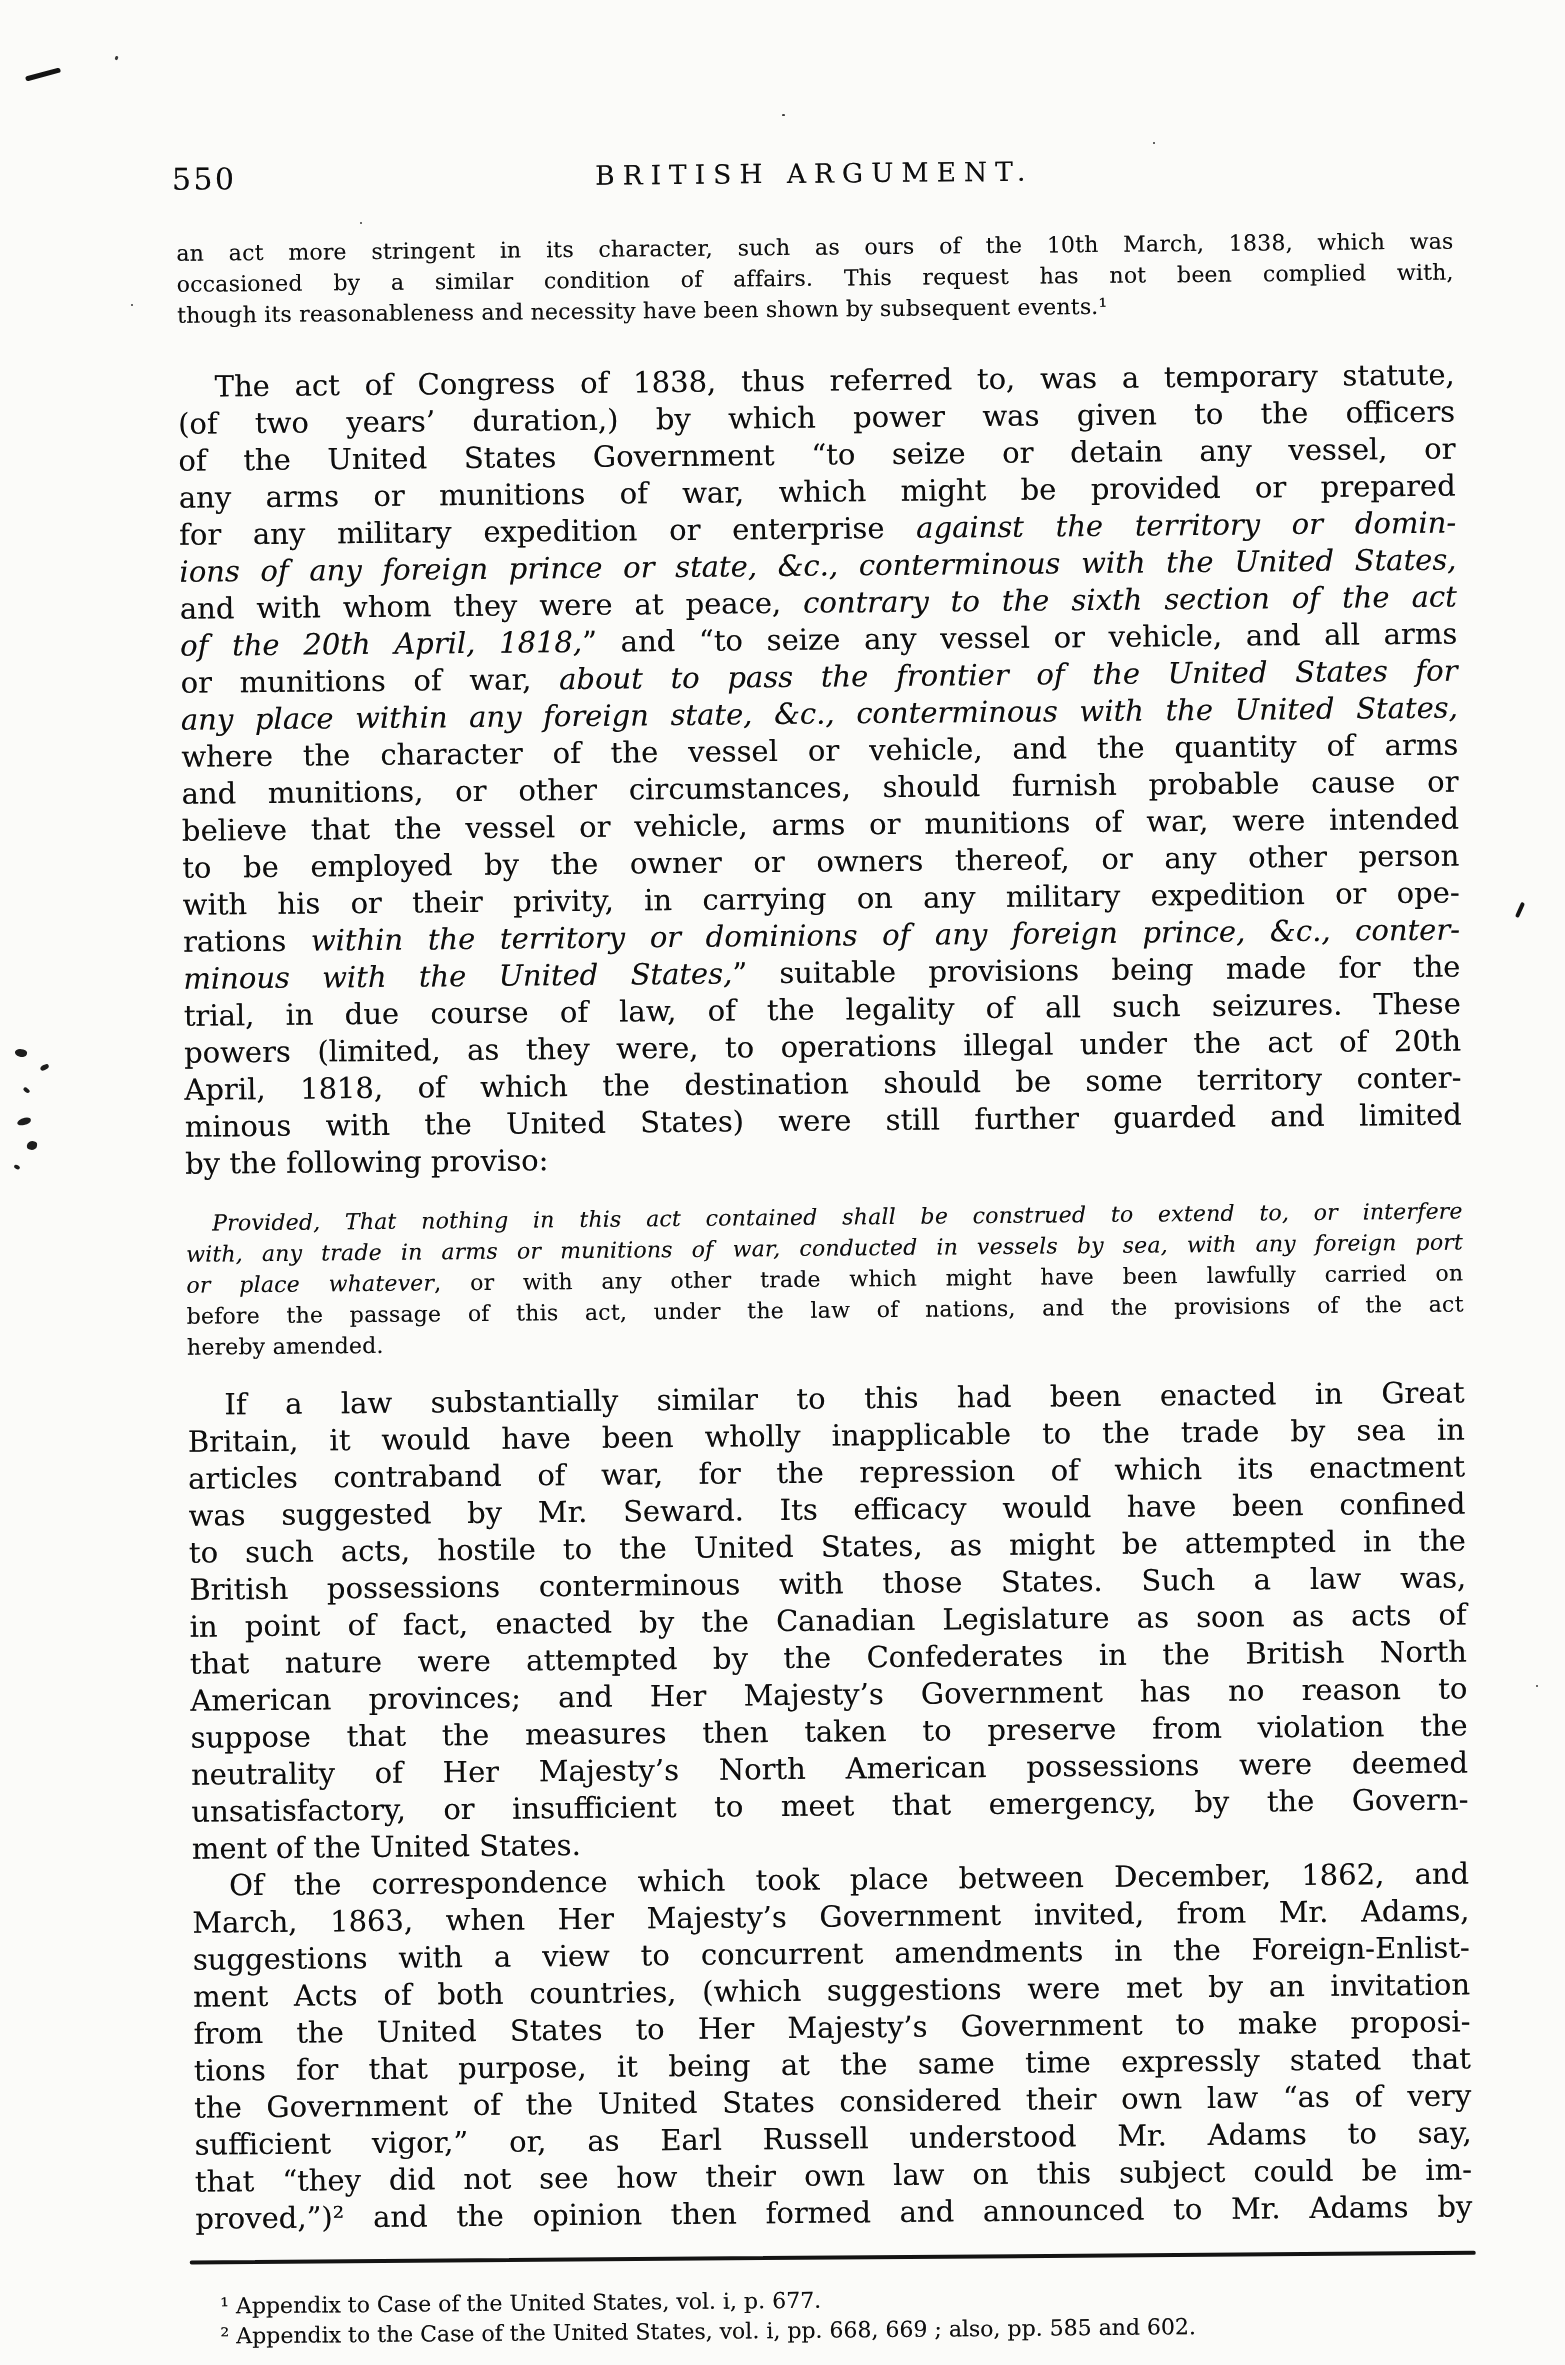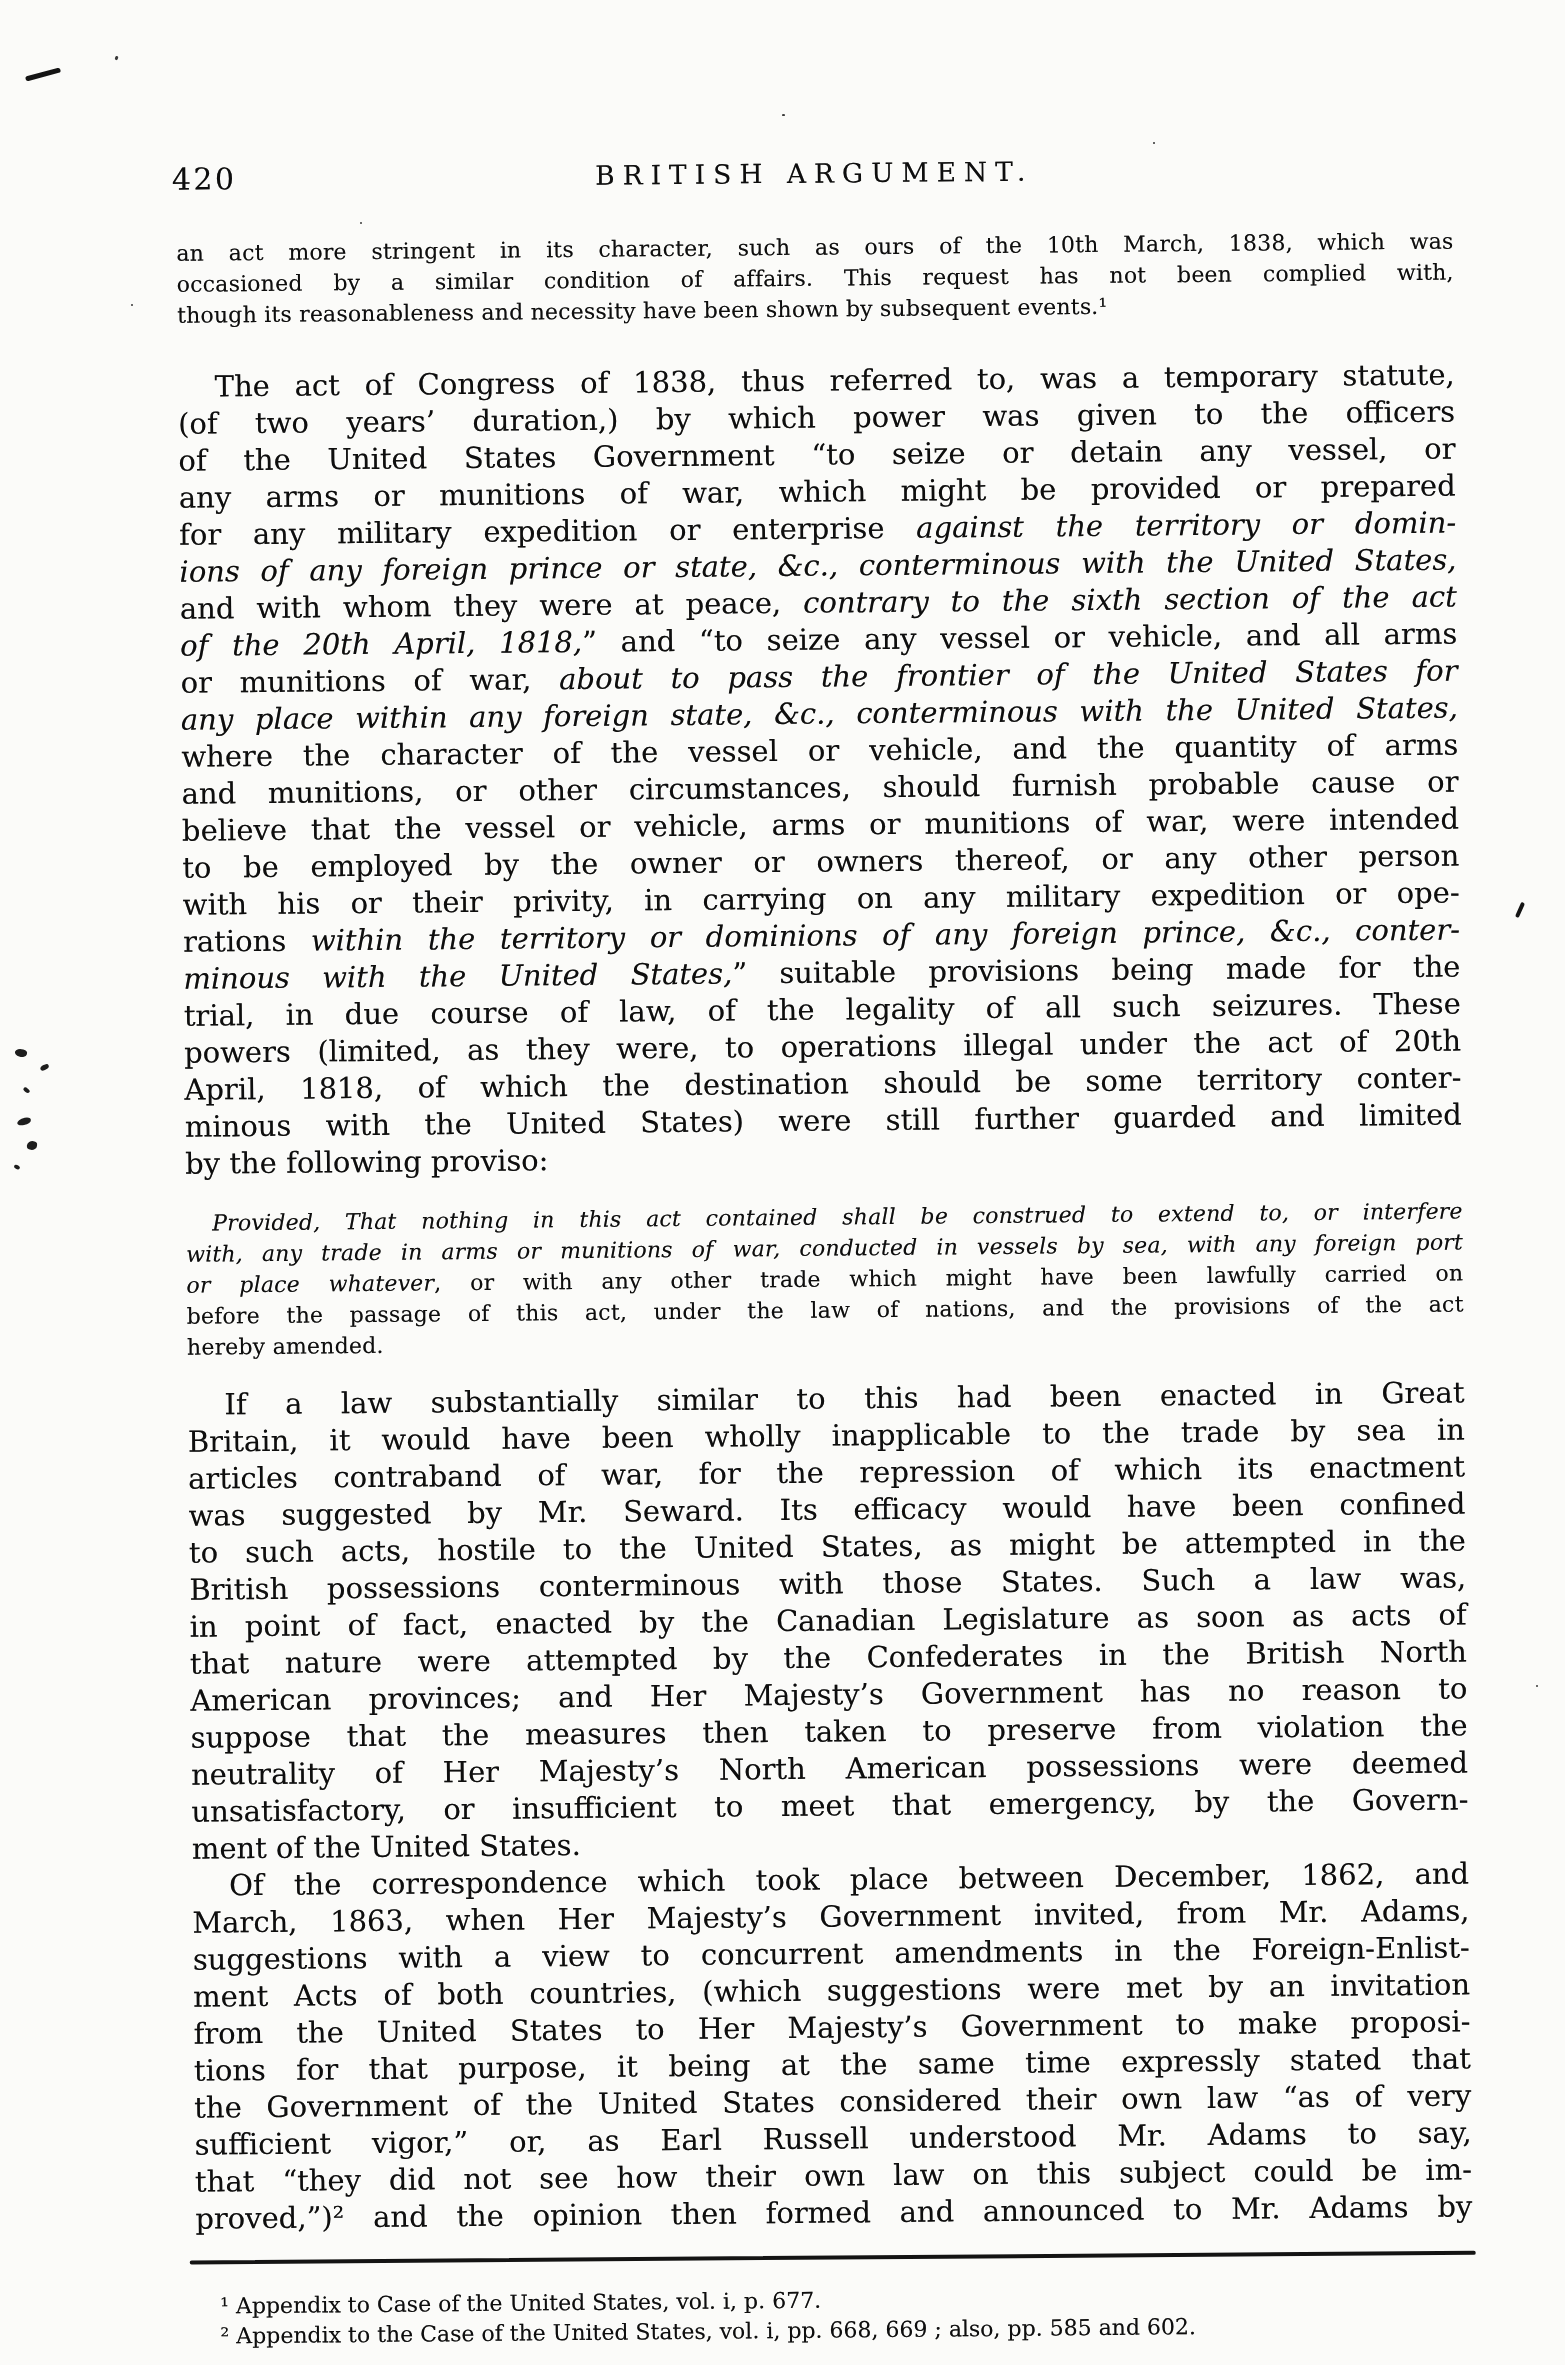--- a/index.html
+++ b/index.html
@@ -75,21 +75,21 @@
 </style>
 </head>
 <body>
 
 <div class="sheet">
 
   <div class="tilt">
     <div class="text-block">
 
       <div class="header-row">
-        <div class="page-number">420</div>
+        <div class="page-number">550</div>
         <div class="running-title">BRITISH ARGUMENT.</div>
       </div>
 
       <div class="para small intro last-left">
           <div class="tline">an act more stringent in its character, such as ours of the 10th March, 1838, which was</div>
           <div class="tline">occasioned by a similar condition of affairs.  This request has not been complied with,</div>
           <div class="tline">though its reasonableness and necessity have been shown by subsequent events.¹</div>
         </div>
 
       <div class="para main p1 indent last-left">

